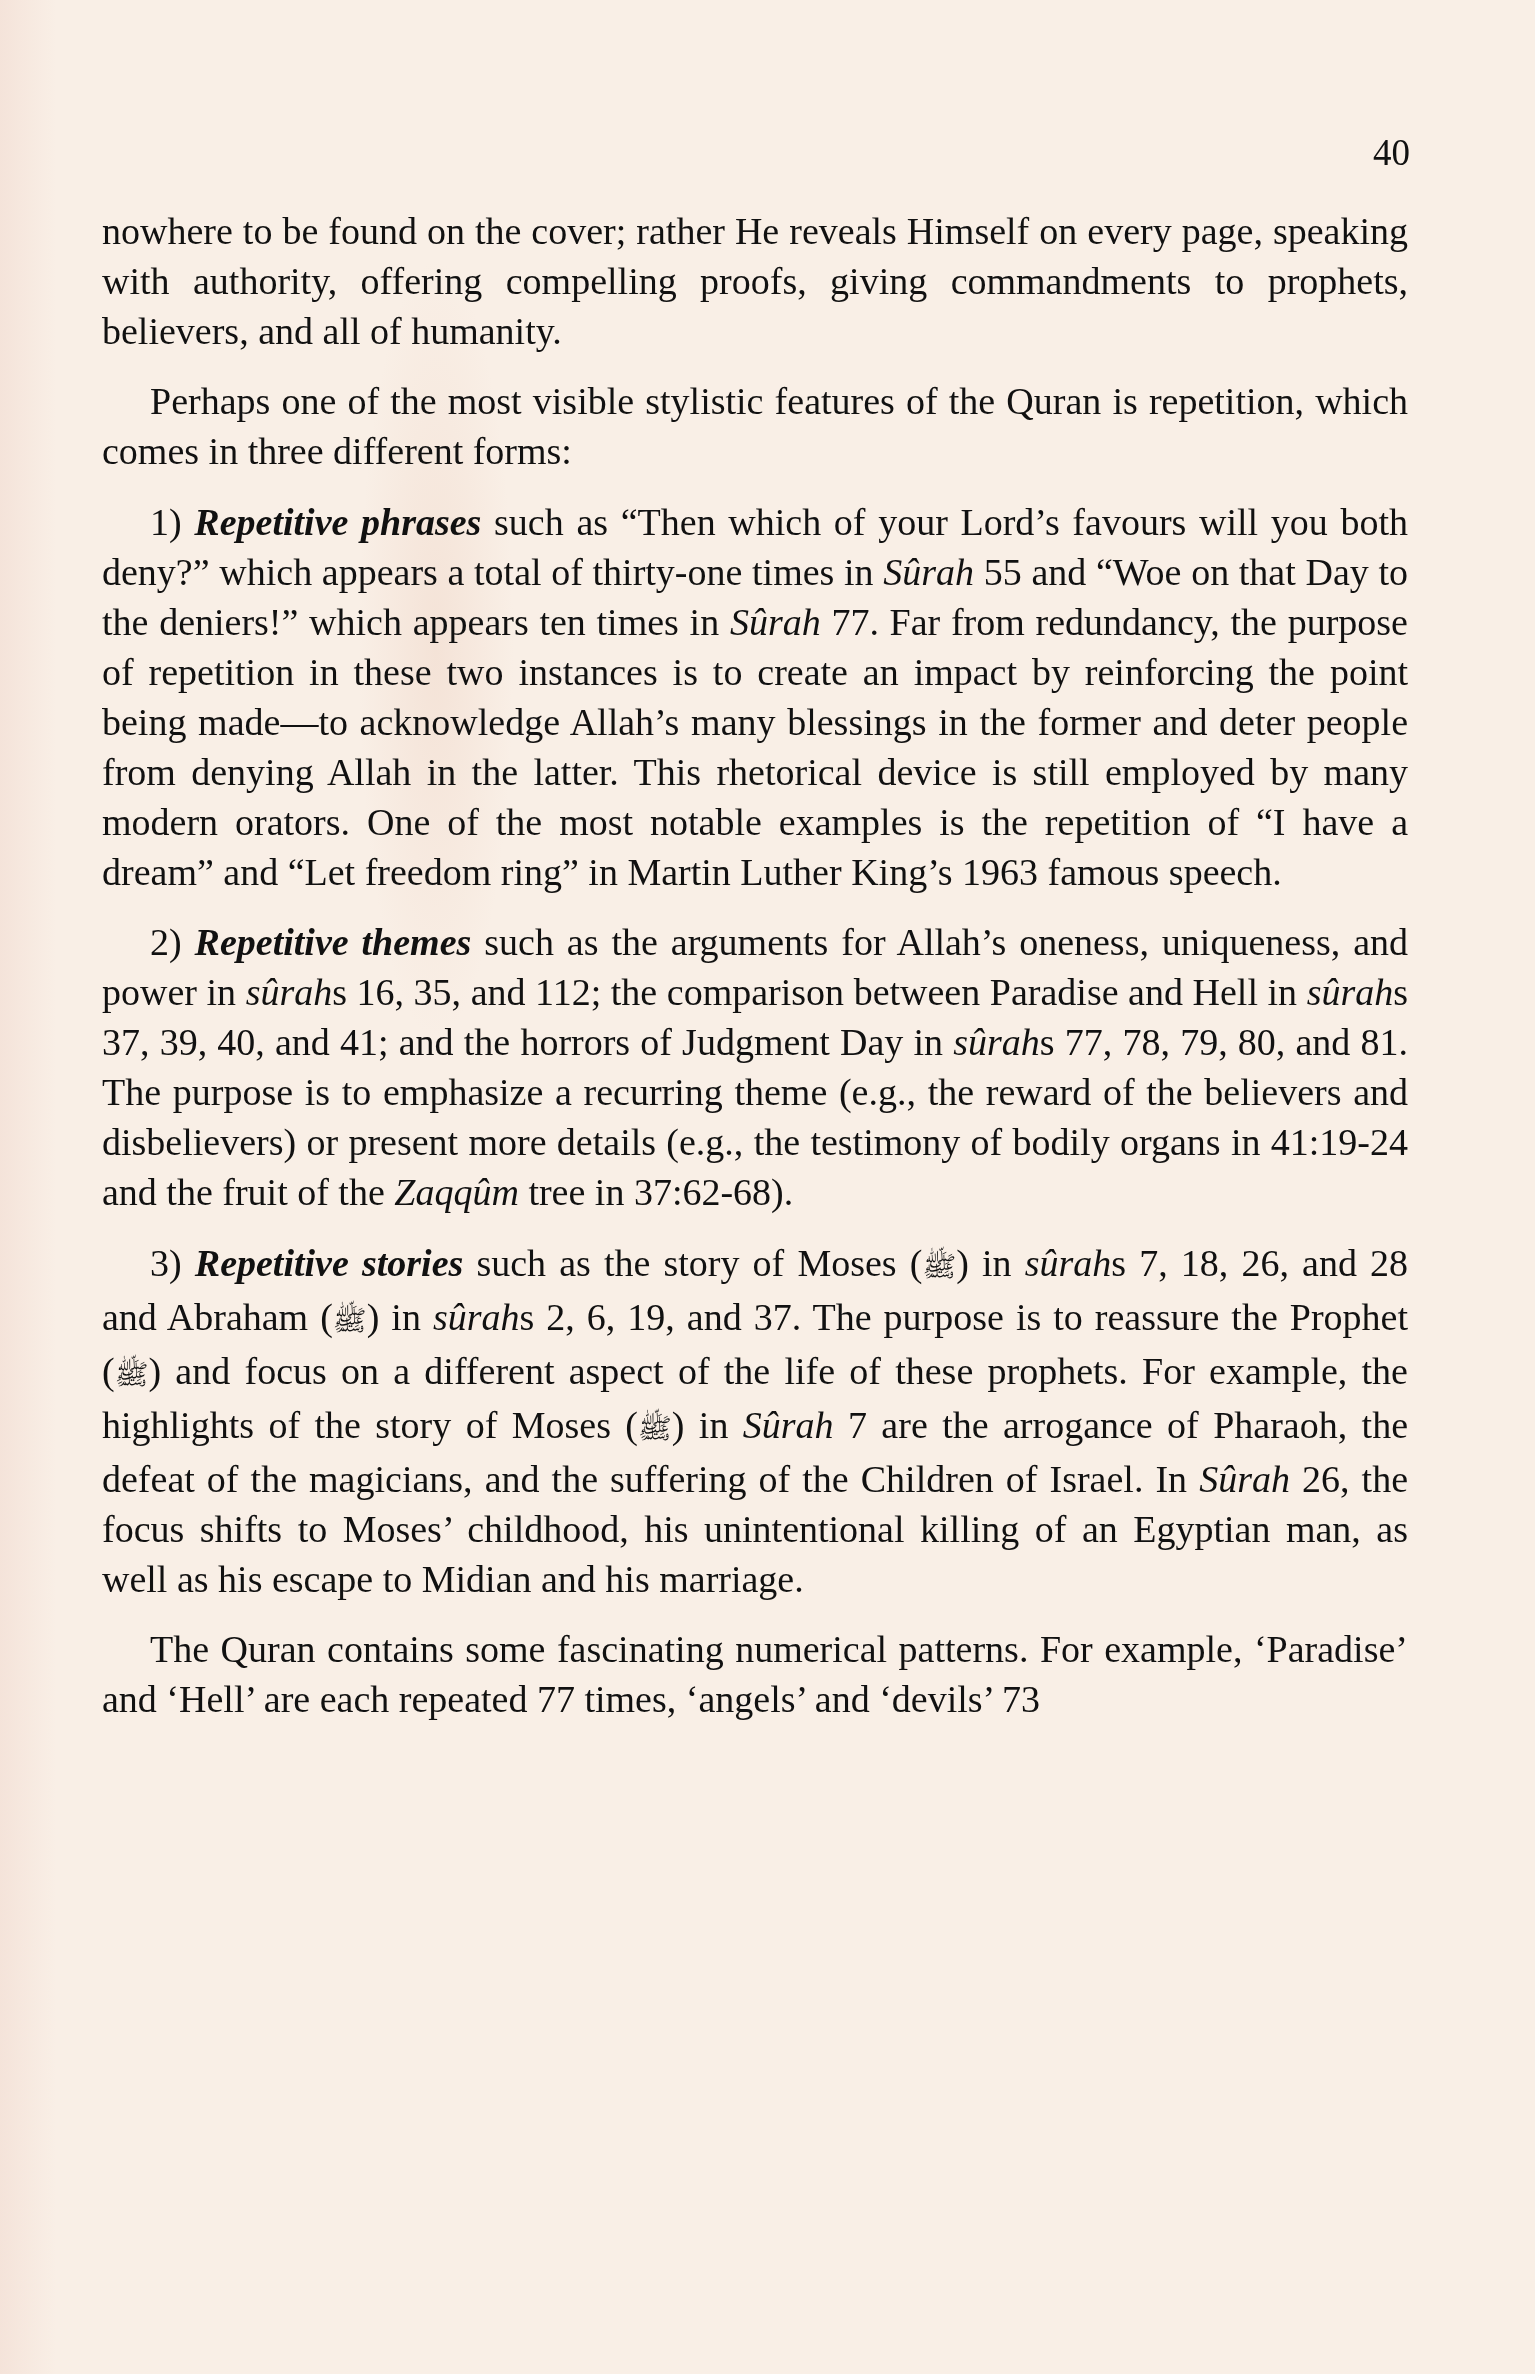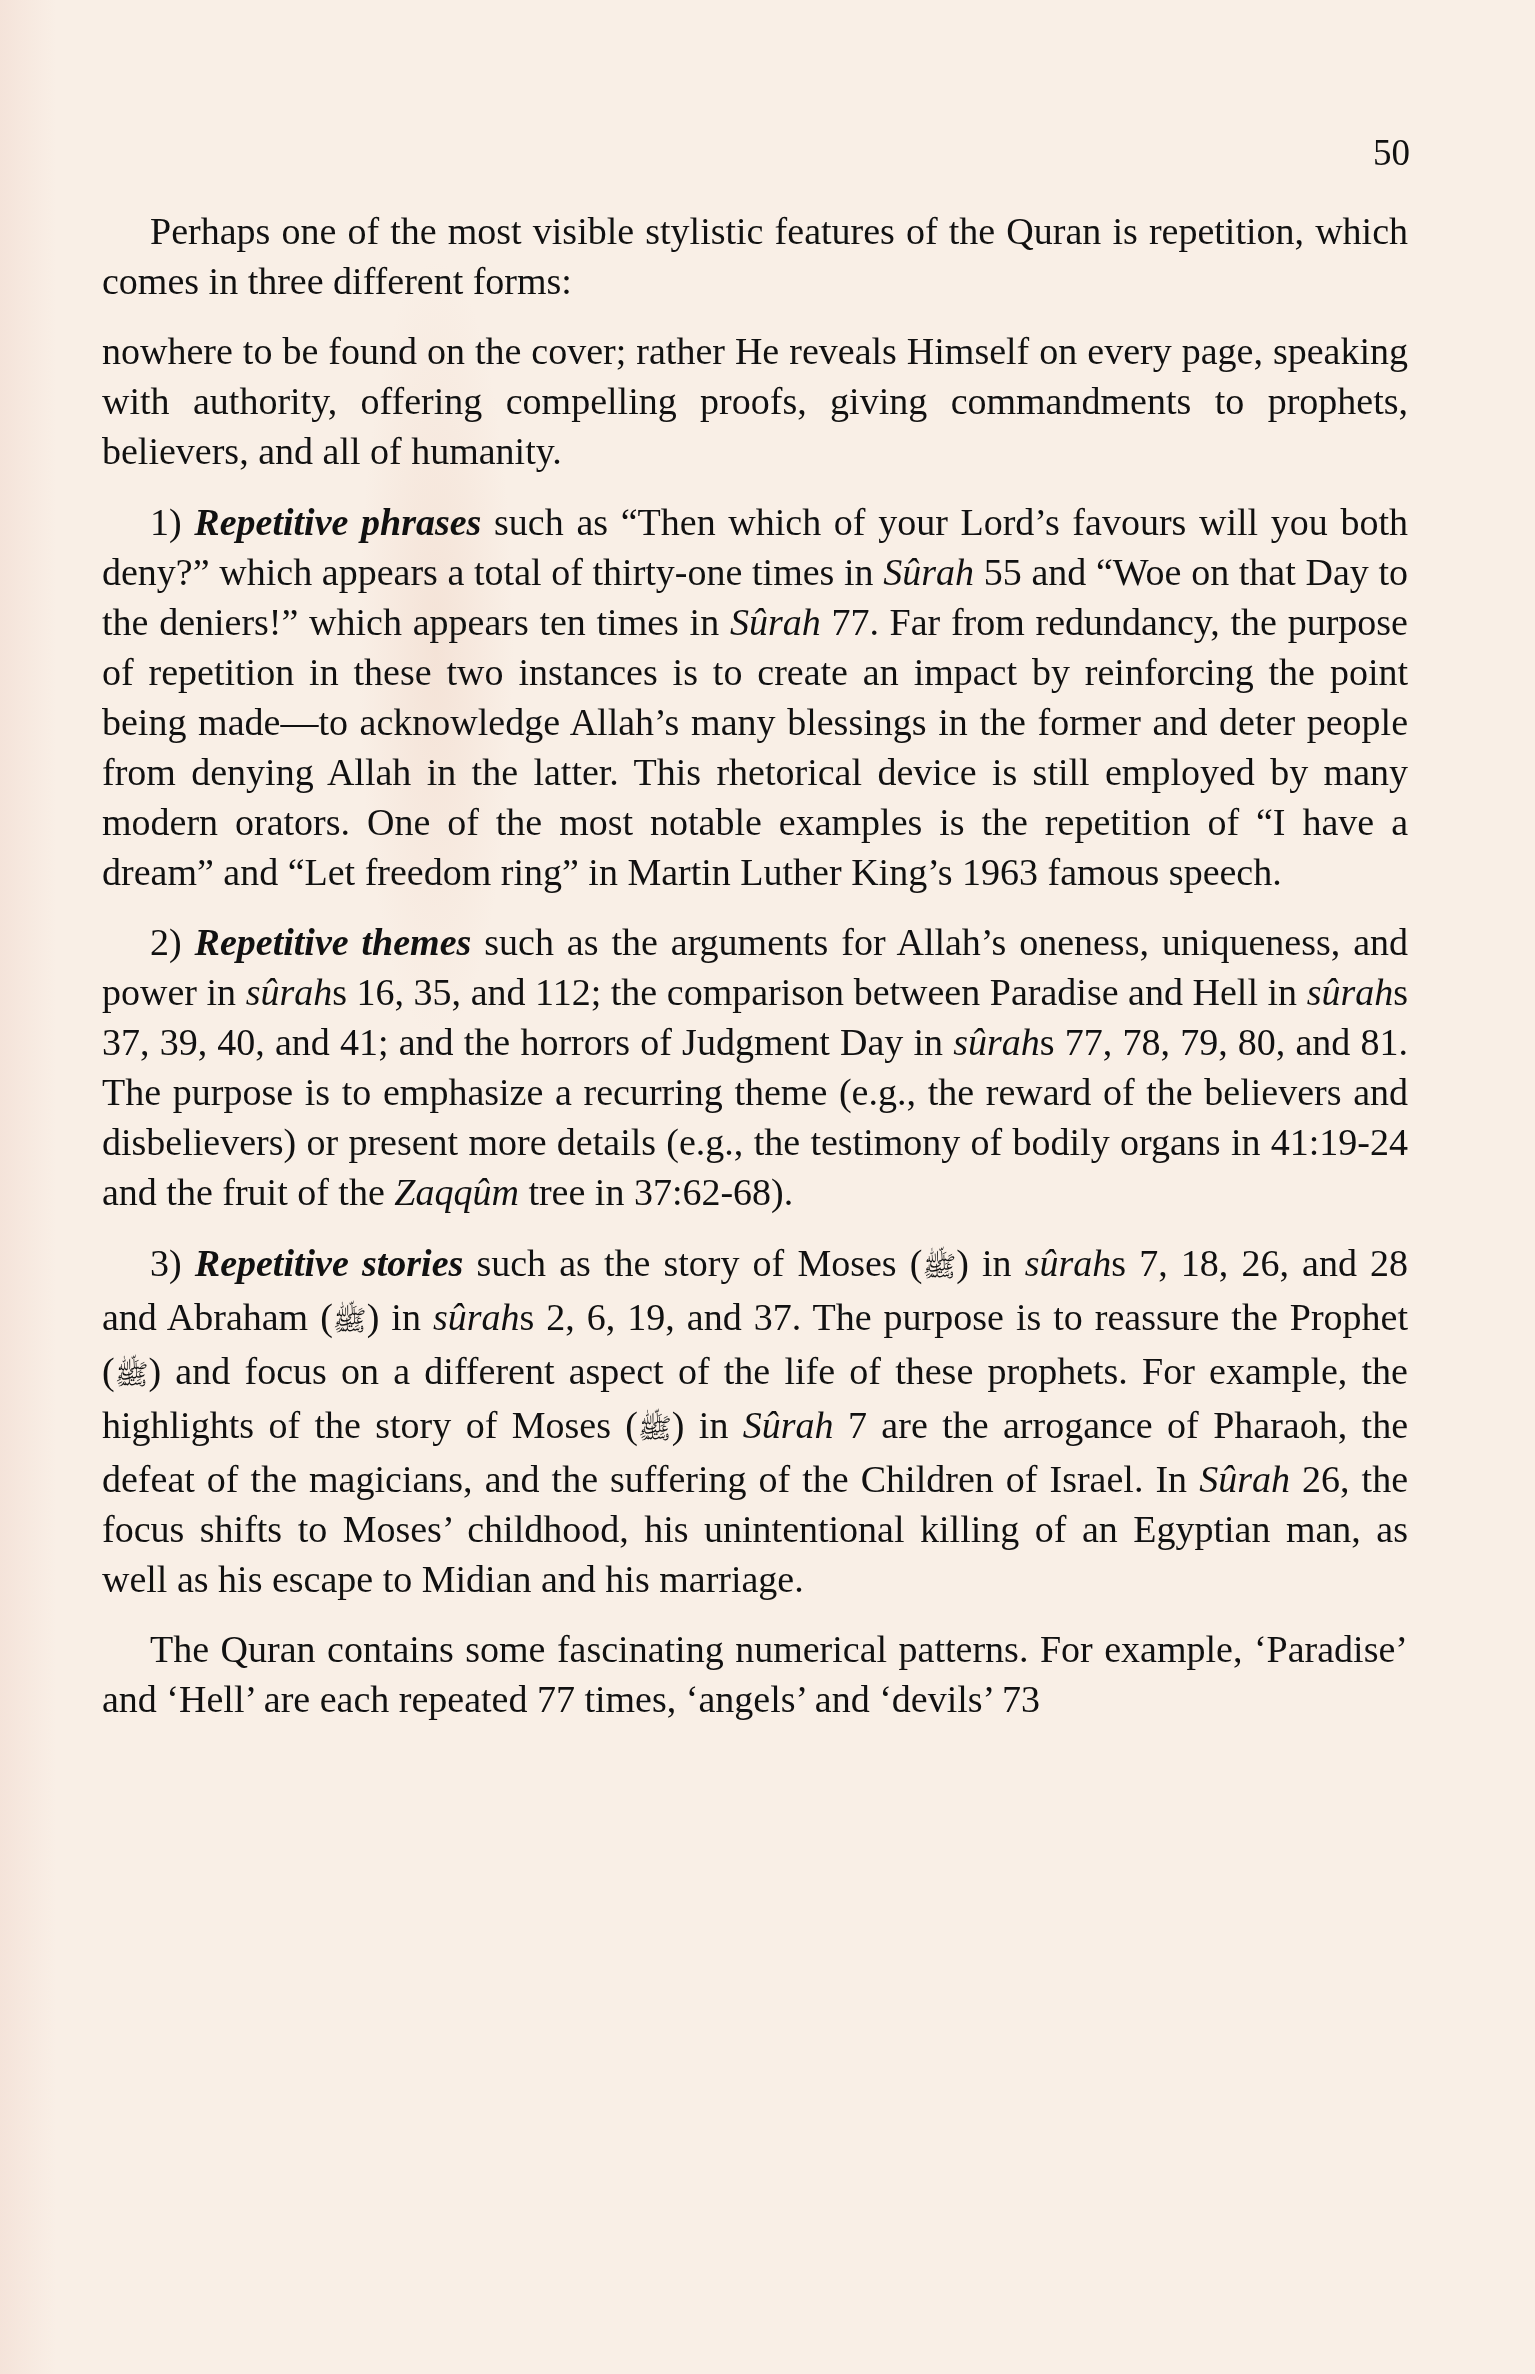--- a/index.html
+++ b/index.html
@@ -28,23 +28,23 @@
   .para + .para { margin-top: 20.4px; }
   .para.continued { text-indent: 0; }
   .para.list-item { letter-spacing: 0; }
   b { font-weight: bold; font-style: italic; }
   i { }
   .pbuh { font-family: "DejaVu Sans", sans-serif; font-size: 28px; }
 </style>
 </head>
 <body>
 
-<div class="page-number">50</div>
+<div class="page-number">40</div>
 
 <div class="content">
+  <p class="para continued"><span>nowhere to be found on the cover; rather He reveals Himself on every page, speaking with authority, offering compelling proofs, giving commandments to prophets, believers, and all of humanity.</span></p>
   <p class="para"><span>Perhaps one of the most visible stylistic features of the Quran is repetition, which comes in three different forms:</span></p>
-  <p class="para continued"><span>nowhere to be found on the cover; rather He reveals Himself on every page, speaking with authority, offering compelling proofs, giving commandments to prophets, believers, and all of humanity.</span></p>
   <p class="para list-item"><span>1) </span><b>Repetitive phrases</b><span> such as “Then which of your Lord’s favours will you both deny?” which appears a total of thirty-one times in </span><i>Sûrah</i><span> 55 and “Woe on that Day to the deniers!” which appears ten times in </span><i>Sûrah</i><span> 77. Far from redundancy, the purpose of repetition in these two instances is to create an impact by reinforcing the point being made—to acknowledge Allah’s many blessings in the former and deter people from denying Allah in the latter. This rhetorical device is still employed by many modern orators. One of the most notable examples is the repetition of “I have a dream” and “Let freedom ring” in Martin Luther King’s 1963 famous speech.</span></p>
   <p class="para list-item"><span>2) </span><b>Repetitive themes</b><span> such as the arguments for Allah’s oneness, uniqueness, and power in </span><i>sûrah</i><span>s 16, 35, and 112; the comparison between Paradise and Hell in </span><i>sûrah</i><span>s 37, 39, 40, and 41; and the horrors of Judgment Day in </span><i>sûrah</i><span>s 77, 78, 79, 80, and 81. The purpose is to emphasize a recurring theme (e.g., the reward of the believers and disbelievers) or present more details (e.g., the testimony of bodily organs in 41:19-24 and the fruit of the </span><i>Zaqqûm</i><span> tree in 37:62-68).</span></p>
   <p class="para list-item"><span>3) </span><b>Repetitive stories</b><span> such as the story of Moses (</span><span class="pbuh">ﷺ</span><span>) in </span><i>sûrah</i><span>s 7, 18, 26, and 28 and Abraham (</span><span class="pbuh">ﷺ</span><span>) in </span><i>sûrah</i><span>s 2, 6, 19, and 37. The purpose is to reassure the Prophet (</span><span class="pbuh">ﷺ</span><span>) and focus on a different aspect of the life of these prophets. For example, the highlights of the story of Moses (</span><span class="pbuh">ﷺ</span><span>) in </span><i>Sûrah</i><span> 7 are the arrogance of Pharaoh, the defeat of the magicians, and the suffering of the Children of Israel. In </span><i>Sûrah</i><span> 26, the focus shifts to Moses’ childhood, his unintentional killing of an Egyptian man, as well as his escape to Midian and his marriage.</span></p>
   <p class="para"><span>The Quran contains some fascinating numerical patterns. For example, ‘Paradise’ and ‘Hell’ are each repeated 77 times, ‘angels’ and ‘devils’ 73</span></p>
 </div>
 
 
 </body></html>

